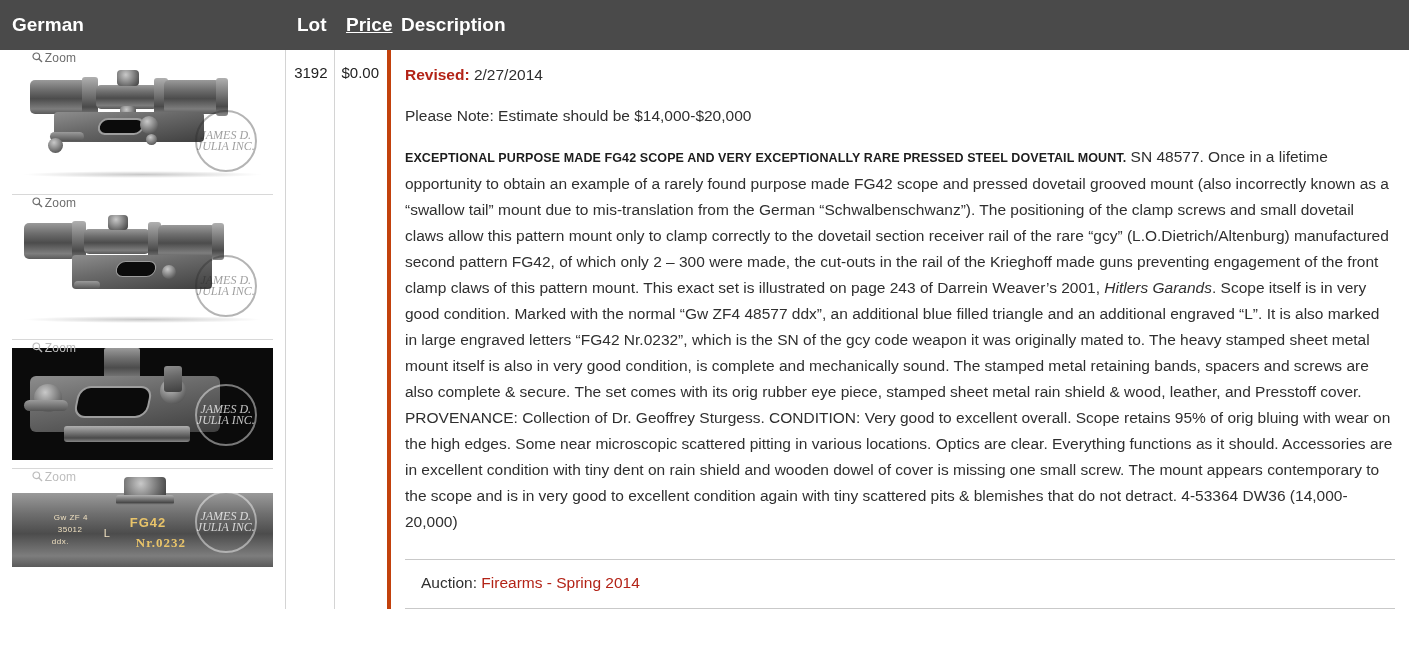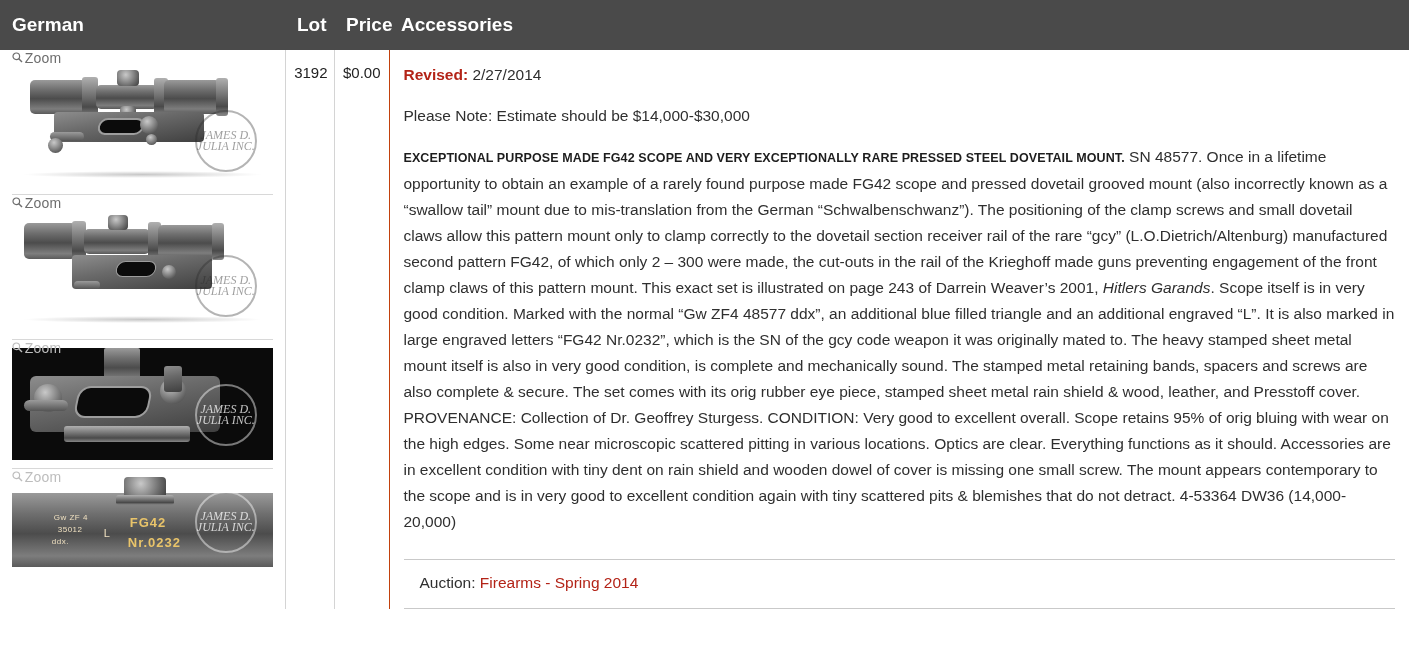--- a/index.html
+++ b/index.html
@@ -21,40 +21,40 @@
     font-size: 19px;
     font-weight: bold;
     text-align: left;
     padding: 11px 12px;
     vertical-align: middle;
     height: 50px;
     border: none;
   }
   th.col-image { width: 285px; }
   th.col-lot   { width: 49px; }
-  th.col-price { width: 55px; }
+  th.col-price { width: 55px; text-decoration: underline; }
   th.col-desc  { width: 1020px; }
 
   td { vertical-align: top; padding: 0; }
   td.cell-image { width: 285px; border-right: 1px solid #d4d4d4; padding: 0; }
   td.cell-lot {
     width: 49px;
     text-align: right;
     padding: 14px 6px 0 0;
     font-size: 15px;
     color: #222;
     border-right: 1px solid #d4d4d4;
   }
   td.cell-price {
     width: 55px;
     text-align: right;
     padding: 14px 8px 0 0;
     font-size: 15px;
     color: #222;
-    border-right: 1px solid #c2410c;
+    border-right: 4px solid #c2410c;
   }
   td.cell-desc {
     width: 1020px;
     padding: 12px 14px 0 14px;
   }
 
   
   .thumb-wrap {
     position: relative;
     width: 261px;
@@ -68,22 +68,22 @@
   }
   .thumb {
     width: 261px;
     display: block;
     position: relative;
     overflow: hidden;
   }
   .zoom-tag {
     position: absolute;
     top: 2px;
-    left: 0;
-    font-size: 14px;
+    left: 20px;
+    font-size: 12px;
     color: #6d6d6d;
     z-index: 5;
     padding-left: 13px;
     line-height: 12px;
     letter-spacing: .2px;
   }
   .zoom-tag svg { position: absolute; left: 0; top: 0; }
   .zoom-tag.light { color: #bdbdbd; }
 
   
@@ -202,21 +202,21 @@
 </style>
 </head>
 <body>
 
 <table class="lot-table">
   <thead>
     <tr>
       <th class="col-image">German</th>
       <th class="col-lot">Lot</th>
       <th class="col-price">Price</th>
-      <th class="col-desc">Accessories</th>
+      <th class="col-desc">Description</th>
     </tr>
   </thead>
   <tbody>
     <tr>
 
       <td class="cell-image">
 
         <div class="thumb-wrap">
           <div class="zoom-tag">
             <svg width="11" height="11" viewBox="0 0 11 11" aria-hidden="true">
@@ -317,40 +317,40 @@
           <div class="thumb">
             <div class="scene s4">
               <div class="tube" style="left:0px; top:16px; width:261px; height:74px; border-radius:0;"></div>
               <div class="knob" style="left:112px; top:0px; width:42px; height:22px; border-radius:4px;"></div>
               <div class="ring" style="left:104px; top:18px; width:58px; height:10px;"></div>
               <div class="engrave" style="left:42px; top:36px;">Gw ZF 4</div>
               <div class="engrave" style="left:46px; top:48px;">35012</div>
               <div class="engrave" style="left:40px; top:60px;text-align:center;">ddx.</div>
               <div class="engrave" style="left:92px; top:50px; font-size:11px;">L</div>
               <div class="engrave big" style="left:118px; top:38px;">FG42</div>
-              <div class="engrave big" style="left:116px; top:58px;">Nr.0232</div>
+              <div class="engrave big" style="left:124px; top:58px;font-family:Liberation Serif, serif;">Nr.0232</div>
               <div class="wm">
                   <span>JAMES D. JULIA INC.</span>
                 </div>
             </div>
           </div>
         </div>
 
       </td>
 
       <td class="cell-lot">3192</td>
 
       <td class="cell-price">$0.00</td>
 
       <td class="cell-desc">
         <p class="desc-p">
           <span class="revised-label">Revised:</span>
           <span>2/27/2014</span>
         </p>
-        <p class="desc-p">Please Note: Estimate should be $14,000-$30,000</p>
+        <p class="desc-p">Please Note: Estimate should be $14,000-$20,000</p>
         <p class="body-text">
           <span class="headline">EXCEPTIONAL PURPOSE MADE FG42 SCOPE AND VERY EXCEPTIONALLY RARE PRESSED STEEL DOVETAIL MOUNT.</span><span> SN 48577. Once in a lifetime opportunity to obtain an example of a rarely found purpose made FG42 scope and pressed dovetail grooved mount (also incorrectly known as a “swallow tail” mount due to mis-translation from the German “Schwalbenschwanz”). The positioning of the clamp screws and small dovetail claws allow this pattern mount only to clamp correctly to the dovetail section receiver rail of the rare “gcy” (L.O.Dietrich/Altenburg) manufactured second pattern FG42, of which only 2 – 300 were made, the cut-outs in the rail of the Krieghoff made guns preventing engagement of the front clamp claws of this pattern mount. This exact set is illustrated on page 243 of Darrein Weaver’s 2001, </span><span class="italic">Hitlers Garands</span><span>. Scope itself is in very good condition. Marked with the normal “Gw ZF4 48577 ddx”, an additional blue filled triangle and an additional engraved “L”. It is also marked in large engraved letters “FG42 Nr.0232”, which is the SN of the gcy code weapon it was originally mated to. The heavy stamped sheet metal mount itself is also in very good condition, is complete and mechanically sound. The stamped metal retaining bands, spacers and screws are also complete &amp; secure. The set comes with its orig rubber eye piece, stamped sheet metal rain shield &amp; wood, leather, and Presstoff cover. PROVENANCE: Collection of Dr. Geoffrey Sturgess. CONDITION: Very good to excellent overall. Scope retains 95% of orig bluing with wear on the high edges. Some near microscopic scattered pitting in various locations. Optics are clear. Everything functions as it should. Accessories are in excellent condition with tiny dent on rain shield and wooden dowel of cover is missing one small screw. The mount appears contemporary to the scope and is in very good to excellent condition again with tiny scattered pits &amp; blemishes that do not detract. 4-53364 DW36 (14,000-20,000)</span>
         </p>
         <div class="rule"></div>
         <p class="auction-line">
           <span>Auction:</span>
           <a href="#" class="auction-link">Firearms - Spring 2014</a>
         </p>
         <div class="rule-bottom"></div>
       </td>

